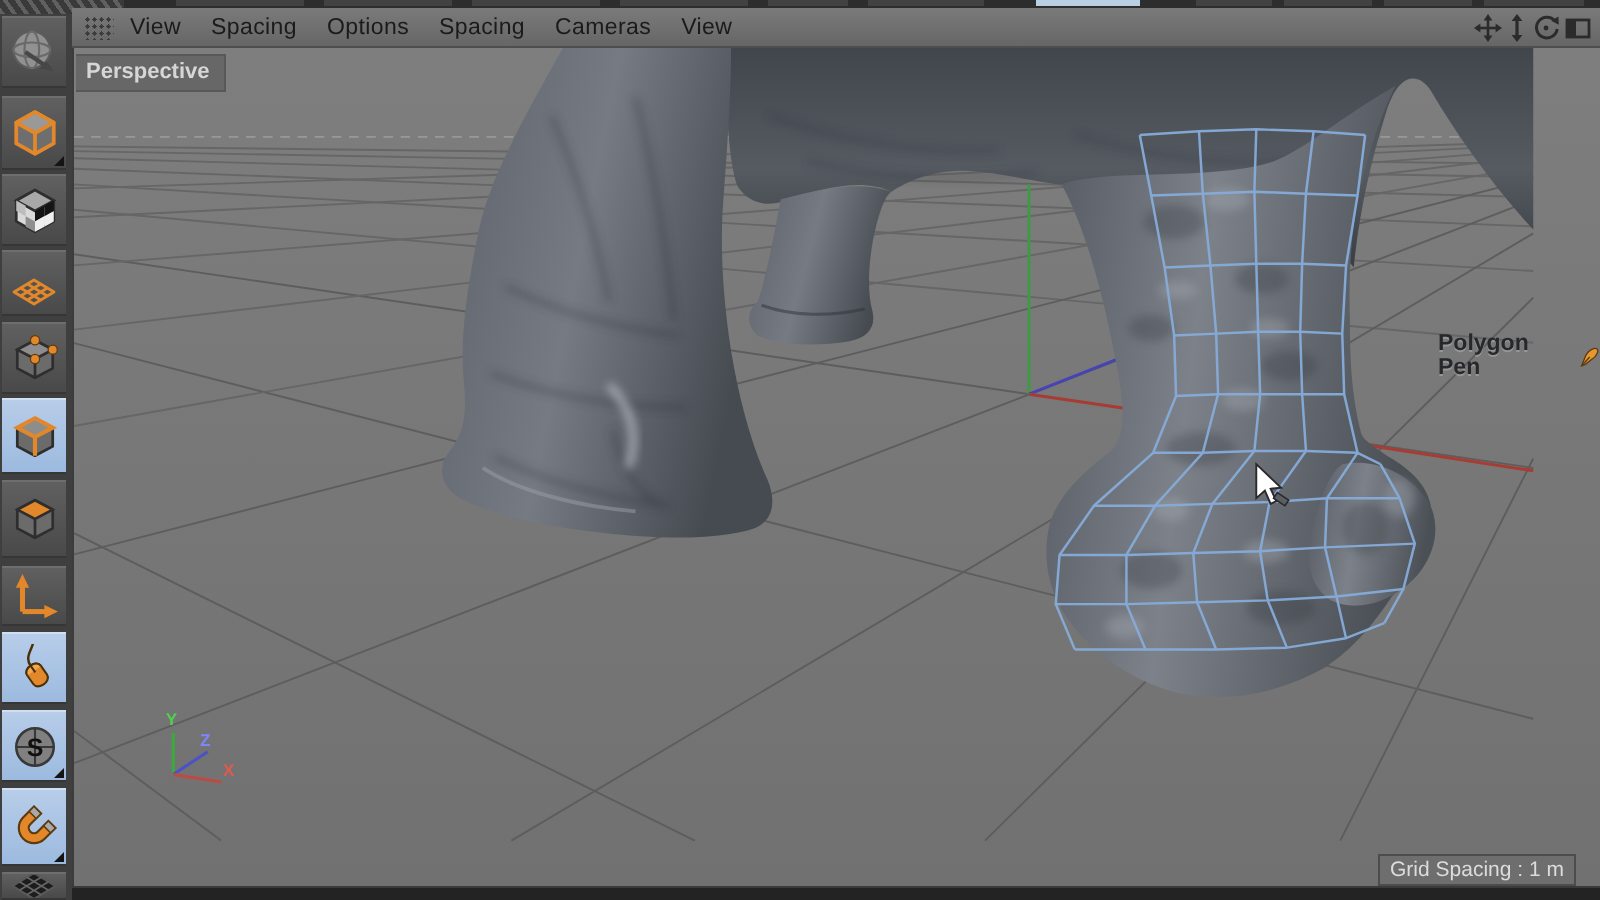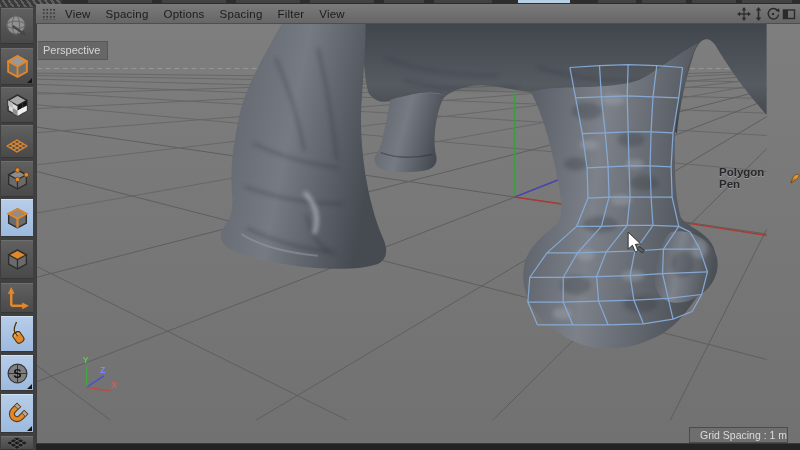--- a/index.html
+++ b/index.html
@@ -27,27 +27,27 @@
         border-top:1px solid #6e6e6e;border-bottom:1px solid #363636;box-sizing:border-box;
         display:flex;align-items:center;justify-content:center;overflow:hidden;}
   .tile.active{background:linear-gradient(#b7cde9,#9cbadf);border-top-color:#cfe0f2;}
   .tile svg{display:block;}
   .corner{position:absolute;right:1px;bottom:1px;width:0;height:0;
           border-left:5px solid transparent;border-bottom:5px solid #141414;}
   
   .viewport{position:absolute;left:36px;top:24px;width:764px;height:419px;
             background:linear-gradient(#7e7e7e,#717171);border-left:1px solid #3c3c3c;box-sizing:border-box;}
   .viewport svg.scene{position:absolute;left:0;top:0;}
-  .persp-tab{position:absolute;left:1px;top:17px;padding:2px 7px 3px 5px;background:#676767;
-             border:1px solid #585858;border-left:none;color:#d6d6d6;font-size:11px;}
+  .persp-tab{position:absolute;left:1px;top:3px;padding:2px 7px 3px 5px;background:#676767;
+             border:1px solid #585858;border-left:none;color:#d6d6d6;font-size:11px;font-weight:bold;}
   .tool-hint{position:absolute;left:682px;top:142px;display:flex;align-items:center;gap:19px;
              color:#26282b;font-size:11.5px;font-weight:bold;
              text-shadow:0 1px 0 rgba(255,255,255,.22);}
   .grid-badge{position:absolute;left:652px;top:403px;width:97px;height:14px;line-height:14px;
-              text-align:right;background:#6e6e6e;border:1px solid #4c4c4c;
+              text-align:center;background:#6e6e6e;border:1px solid #4c4c4c;
               color:#dcdcdc;font-size:10.5px;}
   .bottom-strip{position:absolute;left:36px;top:443px;width:764px;height:7px;background:#232323;
                 border-top:1px solid #3a3a3a;box-sizing:border-box;}
 </style>
 </head>
 <body>
 
 <div class="screen">
 
   <div class="hatch"></div>
@@ -64,21 +64,21 @@
     <div class="seg" style="left:630px;width:44px"></div>
     <div class="seg" style="left:680px;width:50px"></div>
   </div>
 
   <div class="menubar">
     <div class="grip"></div>
     <span class="menu-item">View</span>
     <span class="menu-item">Spacing</span>
     <span class="menu-item">Options</span>
     <span class="menu-item">Spacing</span>
-    <span class="menu-item">Filter</span>
+    <span class="menu-item">Cameras</span>
     <span class="menu-item">View</span>
     <div class="nav-icons">
       <svg width="14" height="14" viewBox="0 0 14 14">
         <g stroke="#2b2b2b" stroke-width="1.3">
             <line x1="7" y1="2.5" x2="7" y2="11.5"></line>
             <line x1="2.5" y1="7" x2="11.5" y2="7"></line>
           </g>
         <g fill="#2b2b2b">
             <polygon points="7,0 4.8,3.2 9.2,3.2"></polygon>
             <polygon points="7,14 4.8,10.8 9.2,10.8"></polygon>

